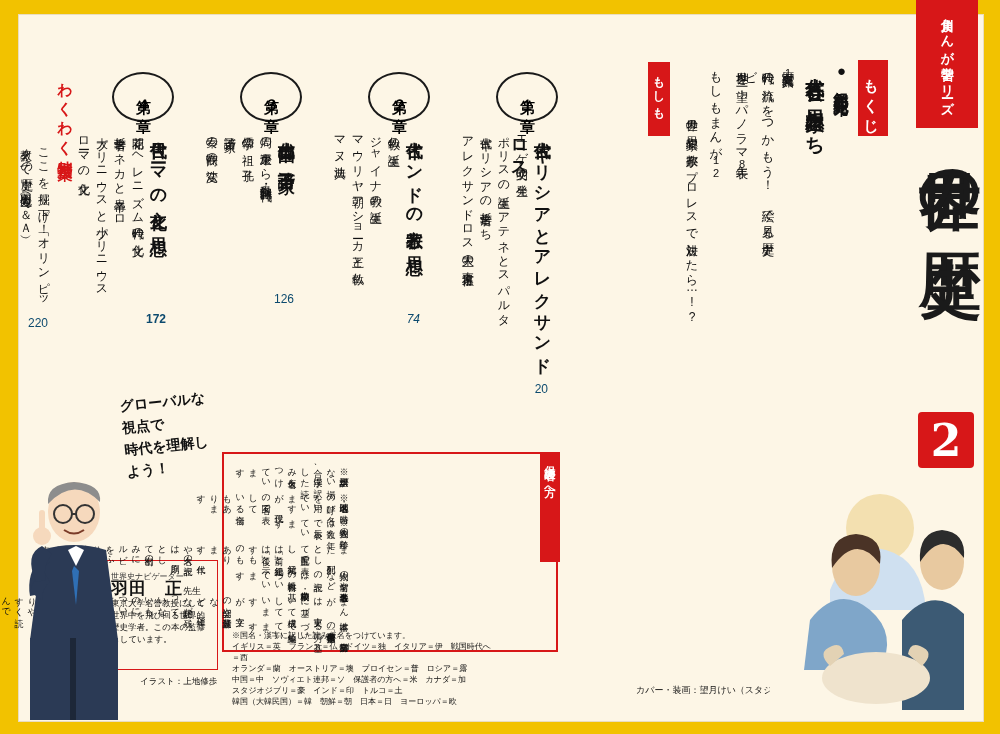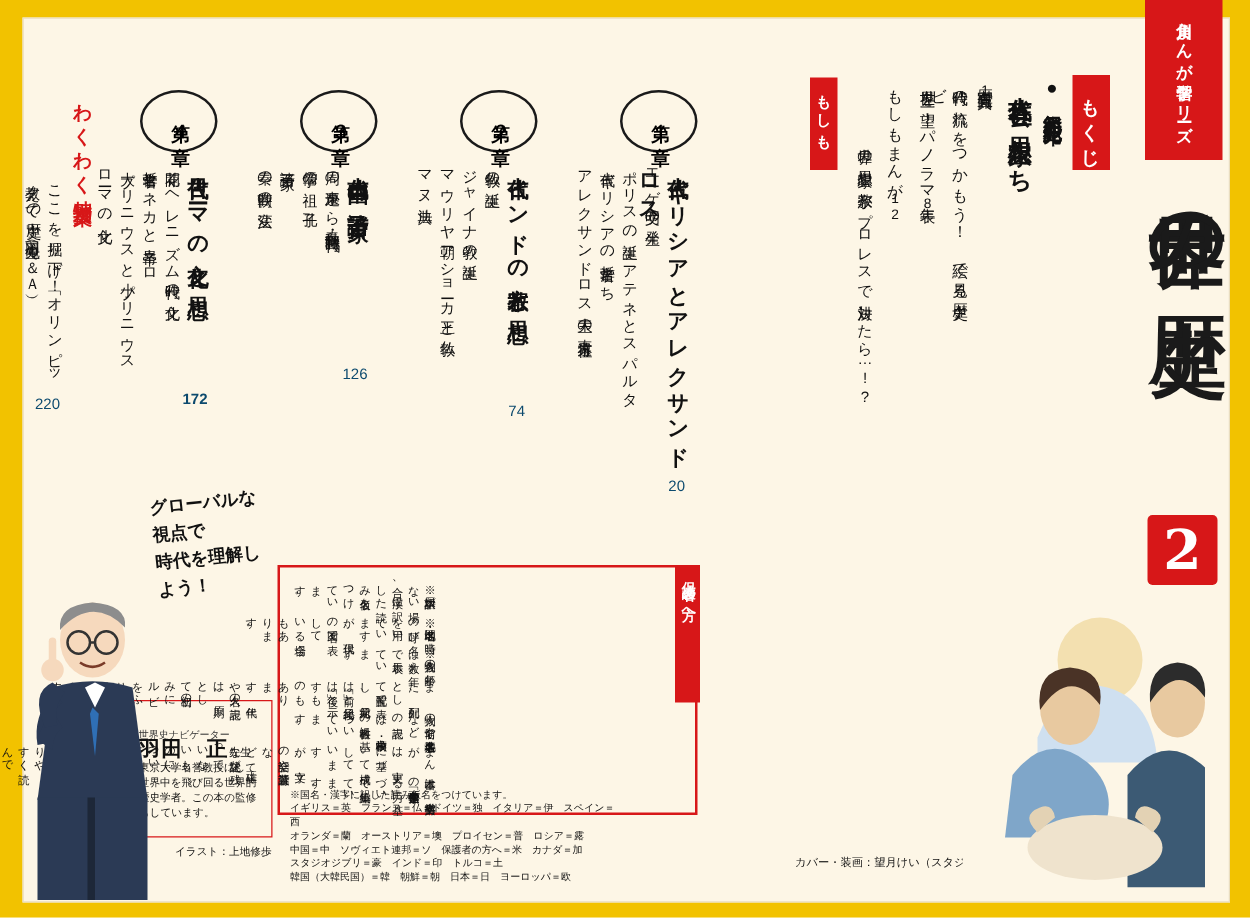--- a/index.html
+++ b/index.html
@@ -113,21 +113,21 @@
   
   #global{
     position:absolute;left:122px;top:390px;width:96px;height:70px;
     font-size:14px;font-weight:bold;line-height:22px;color:#111;
     transform:rotate(-6deg);
   }
   
   #navbox{
     position:absolute;left:104px;top:560px;width:114px;height:110px;
     border:1.5px solid #d71718;background:#fdf6e6;box-sizing:border-box;
-    padding:21px 6px;font-size:8.5px;line-height:12px;color:#111;
+    padding:10px 6px;font-size:8.5px;line-height:12px;color:#111;
   }
   #navbox .nlabel{font-size:8px;color:#333;}
   #navbox .nname{font-size:17px;font-weight:bold;letter-spacing:1px;}
   #navbox .nsensei{font-size:9px;}
   
   #illustcredit{
     position:absolute;left:140px;top:676px;font-size:8.5px;color:#111;
   }
   
   #legend{
@@ -187,21 +187,21 @@
   <div class="chapnum" style="right:452px;top:382px;text-align:center;">20</div>
   <div class="chaplist" style="right:470px;top:128px;height:230px;">エーゲ文明の発生</div>
   <div class="chaplist" style="right:488px;top:128px;height:230px;">ポリスの誕生 アテネとスパルタ</div>
   <div class="chaplist" style="right:506px;top:128px;height:230px;">古代ギリシアの哲学者たち</div>
   <div class="chaplist" style="right:524px;top:128px;height:230px;">アレクサンドロス大王の東方遠征</div>
 
   <div class="chap" style="right:570px;top:72px;">
     <div class="ct">第２章</div>
   </div>
   <div class="chaptitle" style="right:574px;top:128px;height:200px;">古代インドの宗教と思想</div>
-  <div class="chapnum" style="right:580px;top:322px;">74</div>
+  <div class="chapnum" style="right:580px;top:312px;font-style:italic;">74</div>
   <div class="chaplist" style="right:598px;top:128px;height:200px;">仏教の誕生</div>
   <div class="chaplist" style="right:616px;top:128px;height:200px;">ジャイナ教の誕生</div>
   <div class="chaplist" style="right:634px;top:128px;height:200px;">マウリヤ朝アショーカ王と仏教</div>
   <div class="chaplist" style="right:652px;top:128px;height:200px;">マヌ法典</div>
 
   <div class="chap" style="right:698px;top:72px;">
     <div class="ct">第３章</div>
   </div>
   <div class="chaptitle" style="right:702px;top:128px;height:160px;">古代中国の諸子百家</div>
   <div class="chapnum" style="right:706px;top:292px;">126</div>
@@ -245,21 +245,21 @@
       <div class="col" style="width:22px;">※国名・地名は当時の呼び名を用いていますが、現代の国名で表している場合もあります。</div>
       <div class="col" style="width:22px;">※日本語訳がない場合、漢字に訳した読み仮名をつけています。</div>
     </div>
   </div>
   <div id="hogosha">
     <div class="t">保護者の方へ</div>
   </div>
 
   <div id="legend">
     <div>※国名・漢字に訳した読み仮名をつけています。</div>
-    <div>イギリス＝英　フランス＝仏　ドイツ＝独　イタリア＝伊　スペイン＝西</div>
+    <div>イギリス＝英　フランス＝仏　ドイツ＝独　イタリア＝伊　戦国時代へ＝西</div>
     <div>オランダ＝蘭　オーストリア＝墺　プロイセン＝普　ロシア＝露</div>
     <div>中国＝中　ソヴィエト連邦＝ソ　保護者の方へ＝米　カナダ＝加</div>
     <div>スタジオジブリ＝豪　インド＝印　トルコ＝土</div>
     <div>韓国（大韓民国）＝韓　朝鮮＝朝　日本＝日　ヨーロッパ＝欧</div>
   </div>
   <div id="cover-credit">カバー・装画：望月けい（スタジオジブリ）</div>
 
   <svg id="teacher" viewBox="0 0 120 250">
     <ellipse cx="62" cy="42" rx="26" ry="30" fill="#f6d9bd"></ellipse>
     <path d="M36 34 q26 -28 52 -2 q2 -18 -26 -20 q-28 2 -26 22z" fill="#8d8d8d"></path>

